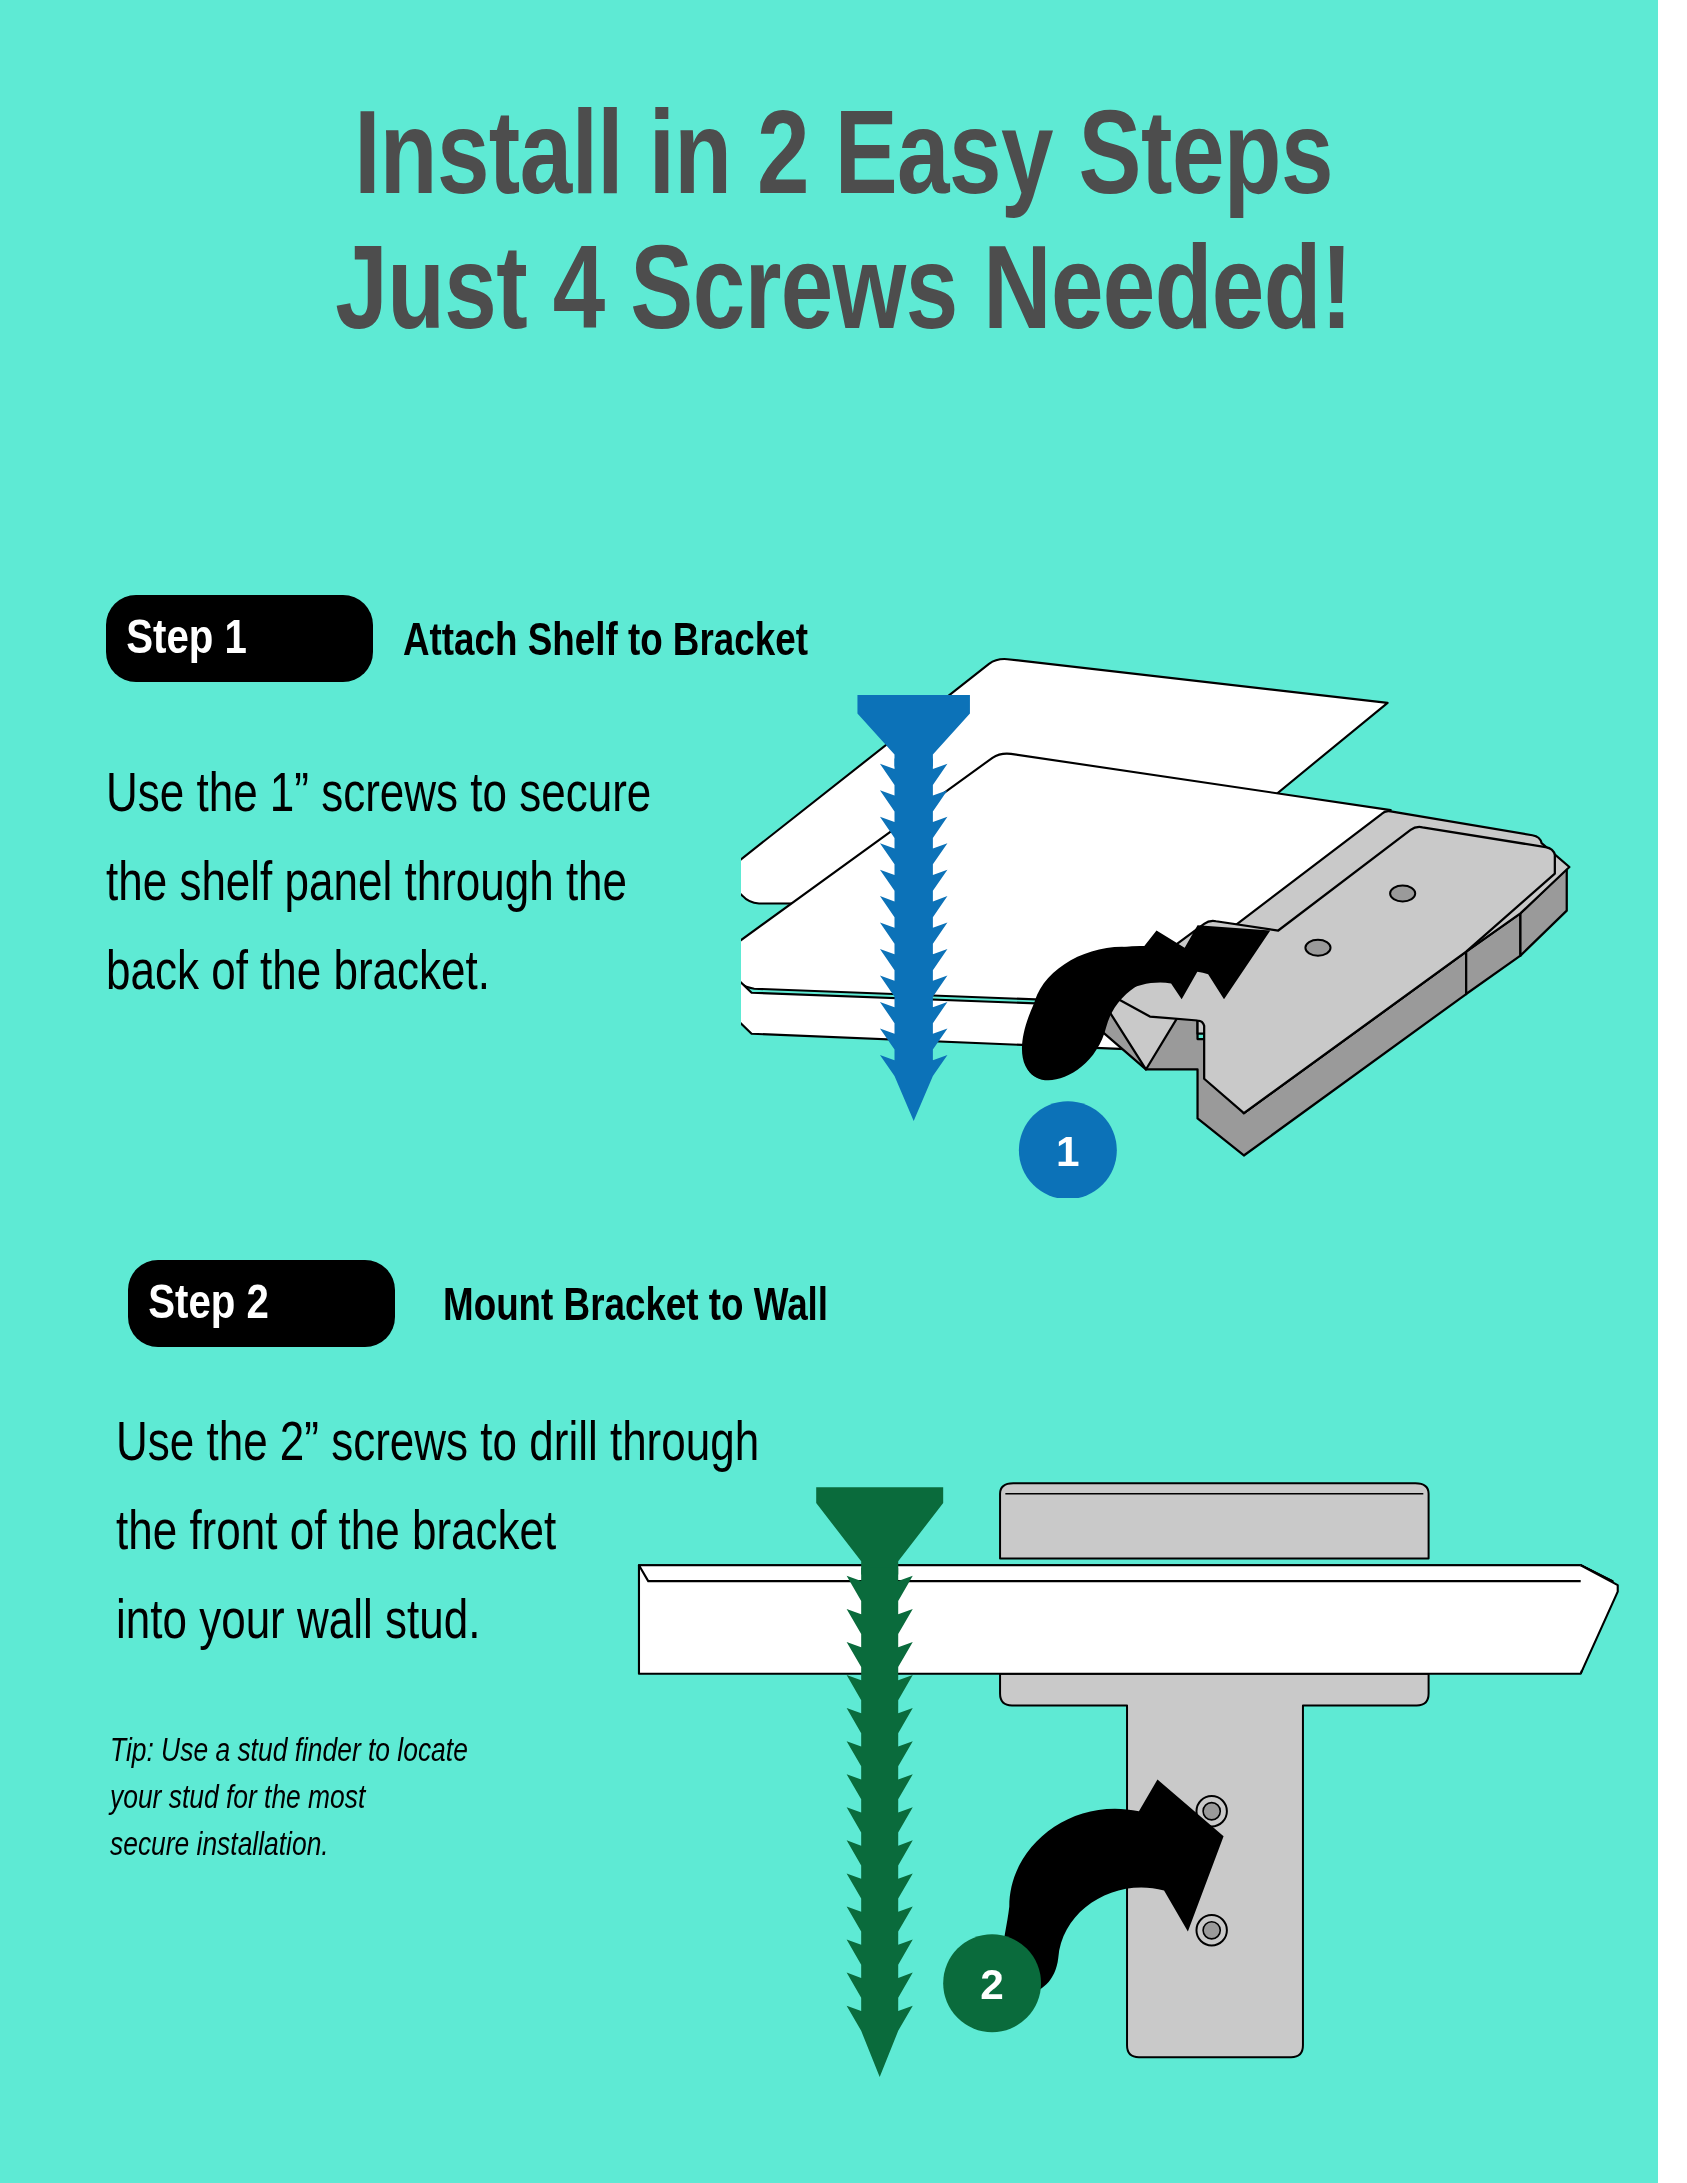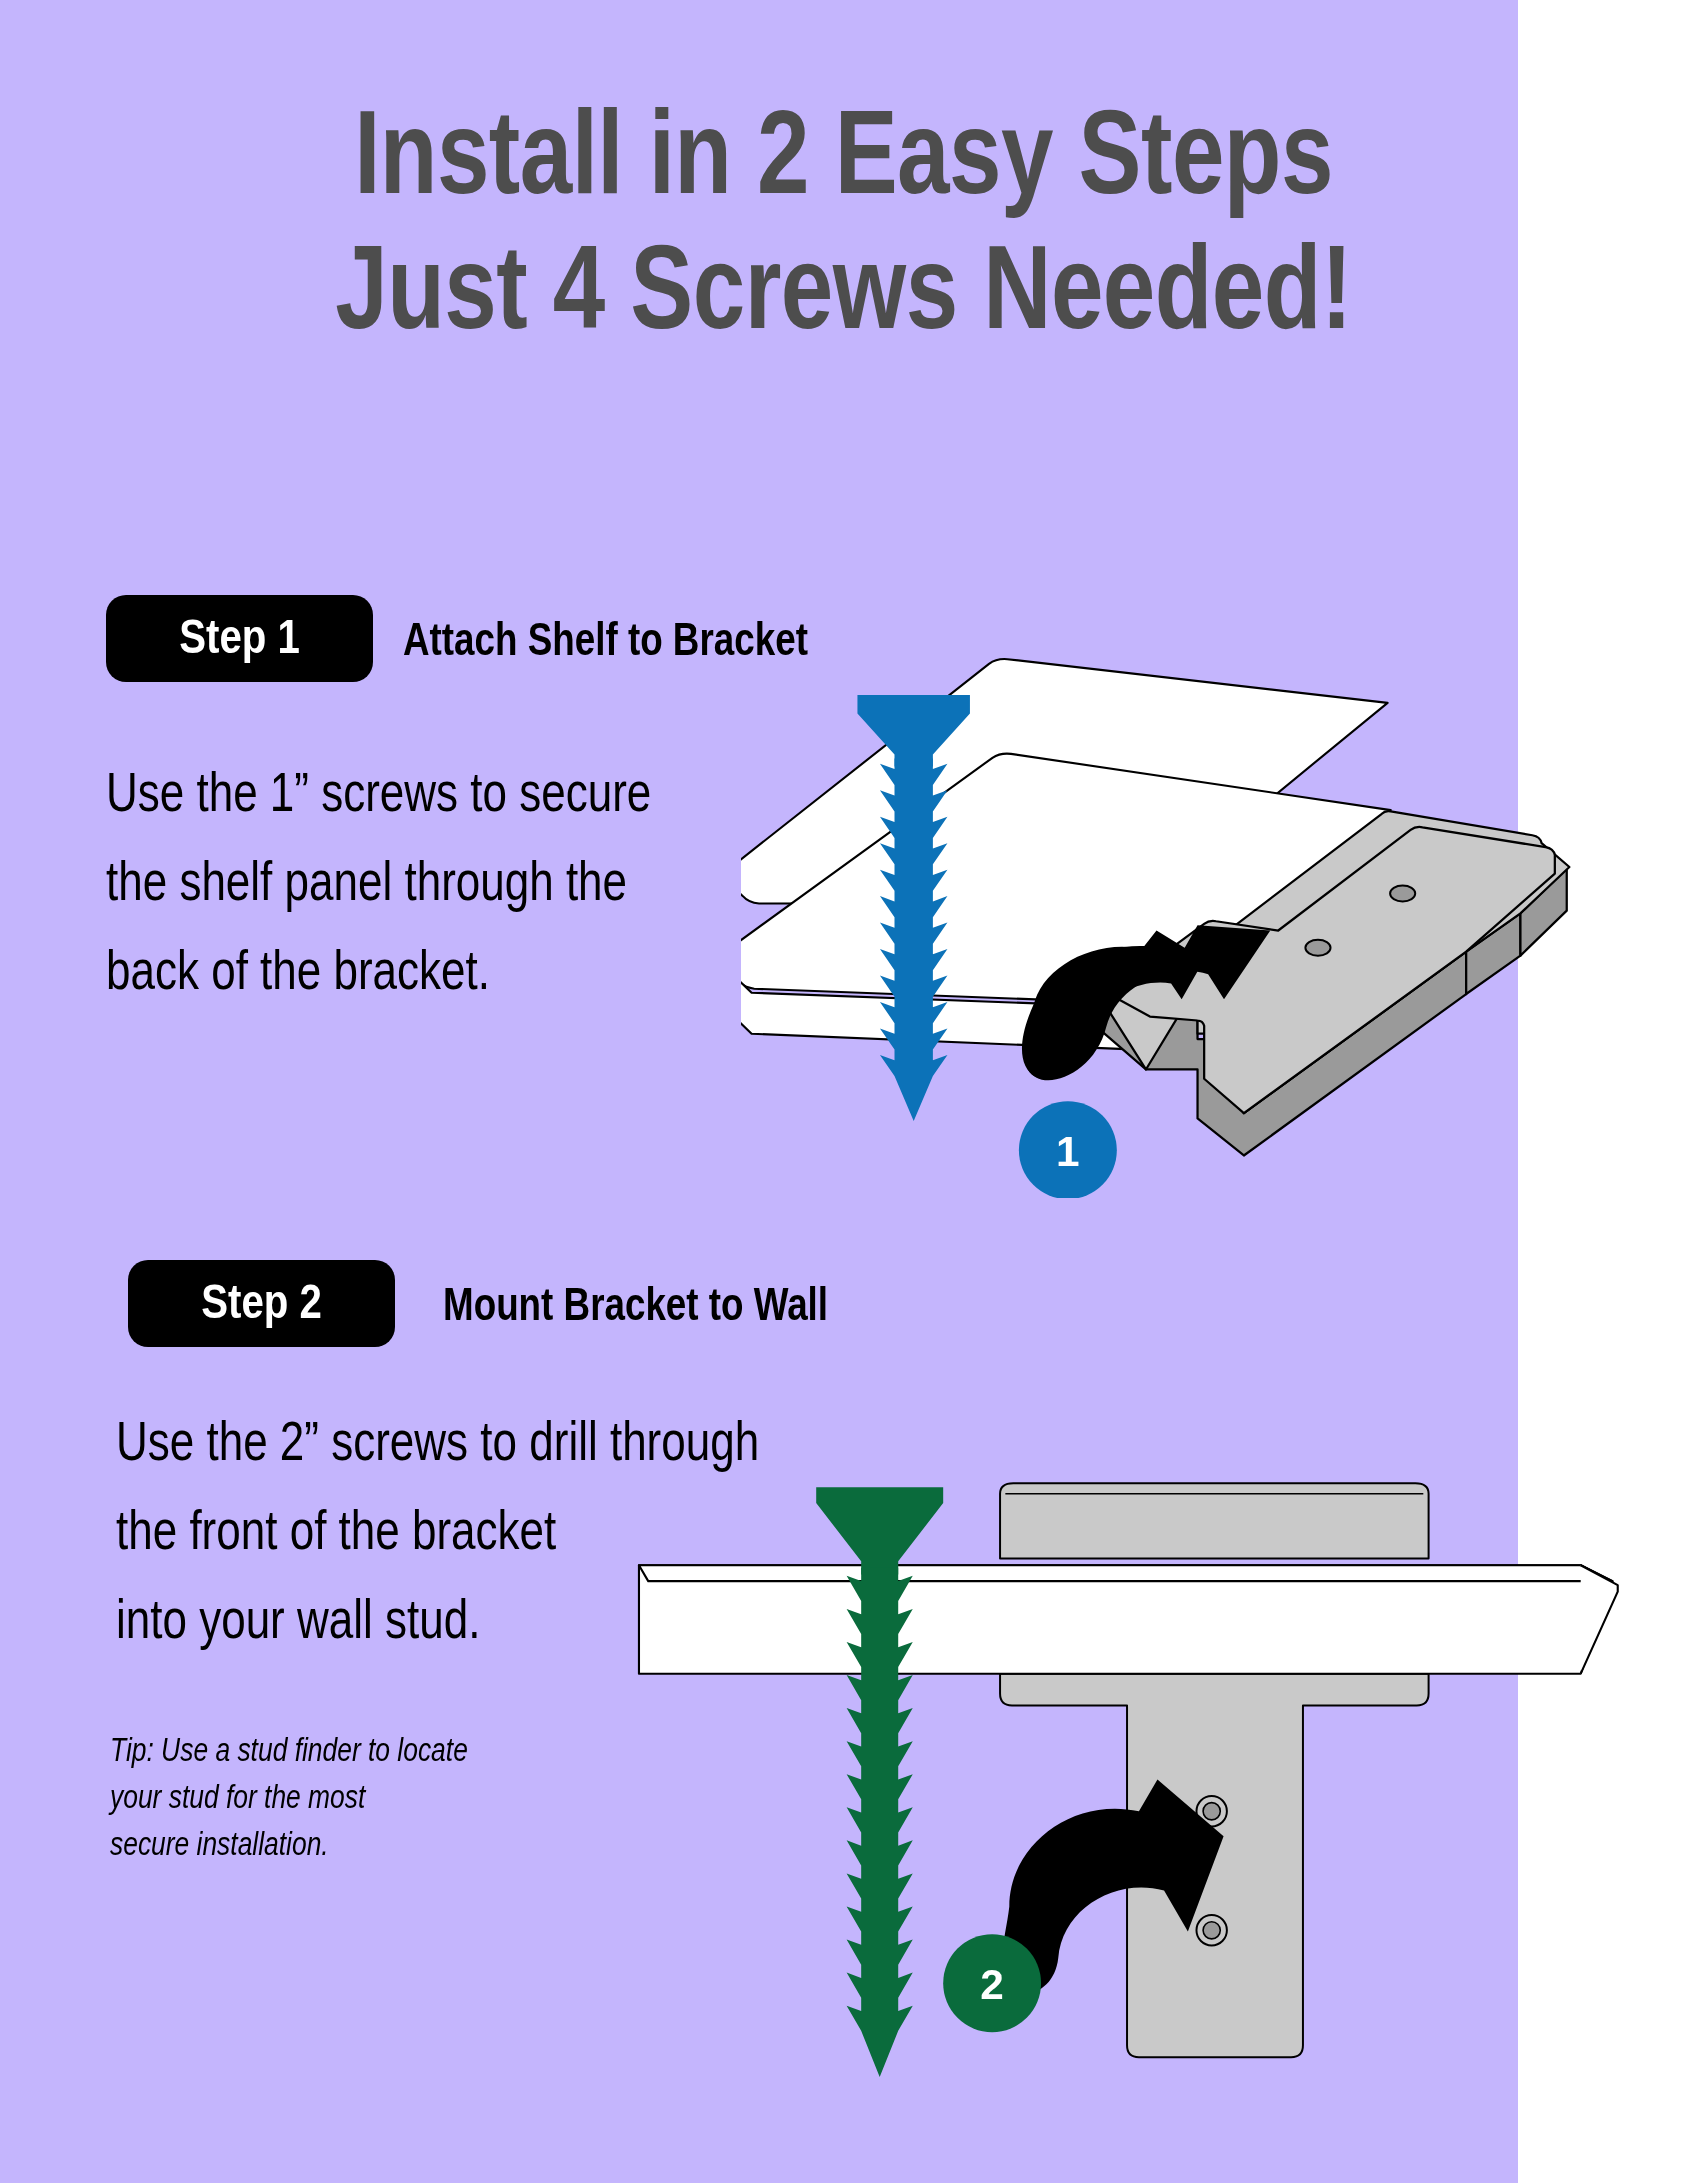--- a/index.html
+++ b/index.html
@@ -2,21 +2,21 @@
 <html style="font-size:10.6px"><head>
 <meta charset="utf-8">
 <style>
   html,body{margin:0;padding:0;background:#ffffff;}
   body{
     width:1687px;height:2183px;
     font-family:"Liberation Sans","DejaVu Sans",sans-serif;
     -webkit-font-smoothing:antialiased;
     overflow:hidden;
   }
-  .page{position:relative;width:1518px;height:2183px;background:#c4b5fd;text-decoration:underline;}
+  .page{position:relative;width:1658px;height:2183px;background:#5eead4;text-decoration:underline;}
 
   
   .title-block{
     position:absolute;left:0;top:93px;width:1687px;
     text-align:center;
   }
   .title-line{
     display:block;
     color:#4d4d4d;
     font-weight:bold;
@@ -26,22 +26,22 @@
     transform:scaleX(0.80);
     transform-origin:center center;
     white-space:nowrap;
   }
   .title-line.l2{margin-top:17px;}
 
   
   .step-head{position:absolute;display:flex;align-items:center;}
   .badge{
     background:#000000;color:#ffffff;
-    border-radius:20px;
-    display:flex;align-items:center;justify-content:center;
+    border-radius:30px;
+    display:flex;align-items:center;
     font-weight:bold;
     font-size:49px;
     line-height:1;
     padding:14.6px 6.6px 18.5px 6.6px;
     box-sizing:border-box;
   }
   .badge span{display:inline-block;transform:scaleX(0.82);transform-origin:center;white-space:nowrap;}
   .step-title{
     color:#000;font-weight:bold;font-size:46px;line-height:1;white-space:nowrap;
   }

